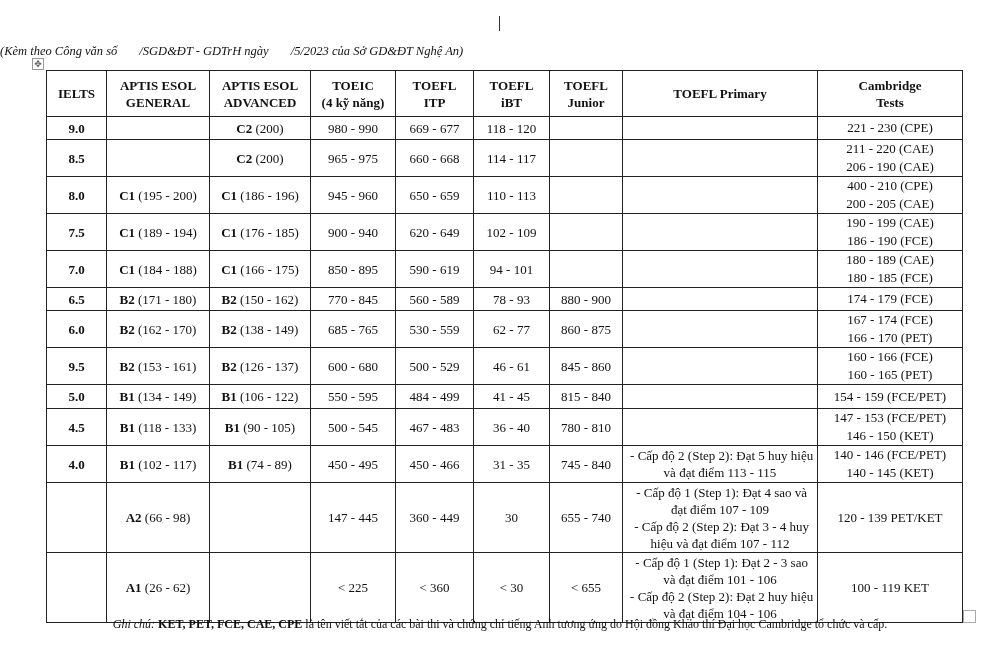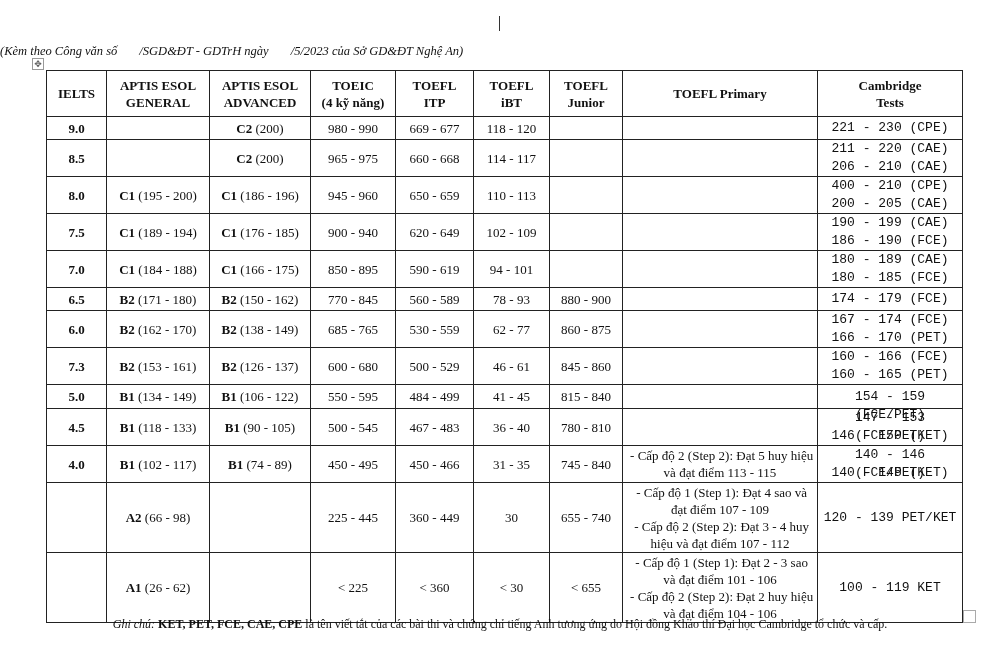--- a/index.html
+++ b/index.html
@@ -13,21 +13,21 @@
   .subtitle .gap { display:inline-block; width:22px; }
   .move-handle { position:absolute; left:32px; top:58px; width:10px; height:10px; border:1px solid #999;
                  font-size:9px; line-height:10px; text-align:center; color:#555; background:#fff; }
   .resize-handle { position:absolute; left:963px; top:610px; width:11px; height:11px; border:1px solid #aaa; background:#fff; }
   table.grid { position:absolute; left:46px; top:70px; border-collapse:collapse; table-layout:fixed; }
   table.grid td, table.grid th { border:1px solid #222; font-size:13px; padding:0 3px; vertical-align:middle; text-align:center; line-height:17px; }
   table.grid th { font-weight:bold; font-size:13px; line-height:17px; }
   .b { font-weight:bold; }
   td.left { text-align:left; padding-left:5px; }
   td.primary { text-align:left; padding-left:6px; padding-right:4px; font-size:13px; line-height:17px; }
-  .cam-line { display:block; height:18px; line-height:18px;font-family:Liberation Mono, monospace; }
+  .cam-line { display:block; height:18px; line-height:18px; }
   .note { position:absolute; left:0; width:1000px; top:617px; text-align:center; font-size:12px; }
   .note i { font-style:italic; }
 </style>
 </head>
 <body>
 
 <div class="title"><span class="cursor"></span></div>
 
 <div class="subtitle">
   <span>(Kèm theo Công văn số</span><span class="gap"></span><span>/SGD&amp;ĐT - GDTrH ngày</span><span class="gap"></span><span>/5/2023 của Sở GD&amp;ĐT Nghệ An)</span>
@@ -78,21 +78,21 @@
         <td class="b"><span>8.5</span></td>
         <td><b></b> <span></span></td>
         <td><b>C2</b> <span>(200)</span></td>
         <td><span>965 - 975</span></td>
         <td><span>660 - 668</span></td>
         <td><span>114 - 117</span></td>
         <td><span></span></td>
         <td class="primary"></td>
         <td class="left">
           <span class="cam-line">211 - 220 (CAE)</span>
-          <span class="cam-line">206 - 210 (CAE)</span>
+          <span class="cam-line">206 - 190 (CAE)</span>
         </td>
       </tr>
       <tr style="height: 37px;">
         <td class="b"><span>8.0</span></td>
         <td><b>C1</b> <span>(195 - 200)</span></td>
         <td><b>C1</b> <span>(186 - 196)</span></td>
         <td><span>945 - 960</span></td>
         <td><span>650 - 659</span></td>
         <td><span>110 - 113</span></td>
         <td><span></span></td>
@@ -151,21 +151,21 @@
         <td><span>530 - 559</span></td>
         <td><span>62 - 77</span></td>
         <td><span>860 - 875</span></td>
         <td class="primary"></td>
         <td class="left">
           <span class="cam-line">167 - 174 (FCE)</span>
           <span class="cam-line">166 - 170 (PET)</span>
         </td>
       </tr>
       <tr style="height: 32px;">
-        <td class="b"><span>7.3</span></td>
+        <td class="b"><span>9.5</span></td>
         <td><b>B2</b> <span>(153 - 161)</span></td>
         <td><b>B2</b> <span>(126 - 137)</span></td>
         <td><span>600 - 680</span></td>
         <td><span>500 - 529</span></td>
         <td><span>46 - 61</span></td>
         <td><span>845 - 860</span></td>
         <td class="primary"></td>
         <td class="left">
           <span class="cam-line">160 - 166 (FCE)</span>
           <span class="cam-line">160 - 165 (PET)</span>
@@ -211,21 +211,21 @@
         </td>
         <td class="left">
           <span class="cam-line">140 - 146 (FCE/PET)</span>
           <span class="cam-line">140 - 145 (KET)</span>
         </td>
       </tr>
       <tr style="height: 70px;">
         <td class="b"><span></span></td>
         <td><b>A2</b> <span>(66 - 98)</span></td>
         <td><b></b> <span></span></td>
-        <td><span>225 - 445</span></td>
+        <td><span>147 - 445</span></td>
         <td><span>360 - 449</span></td>
         <td><span>30</span></td>
         <td><span>655 - 740</span></td>
         <td class="primary">
           <div>&nbsp;- Cấp độ 1 (Step 1): Đạt 4 sao và đạt điểm 107 - 109</div>
           <div>&nbsp;- Cấp độ 2 (Step 2): Đạt 3 - 4 huy hiệu và đạt điểm 107 - 112</div>
         </td>
         <td class="left">
           <span class="cam-line">120 - 139 PET/KET</span>
         </td>

